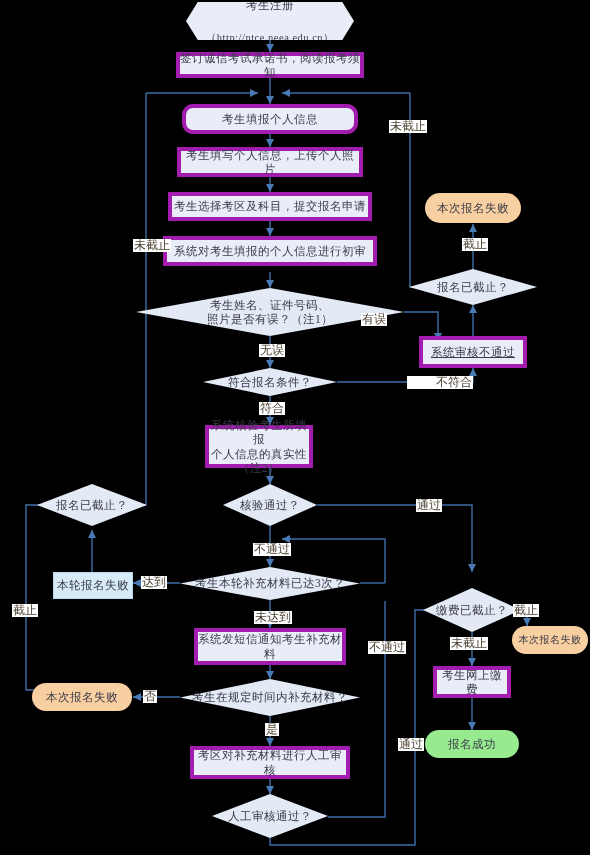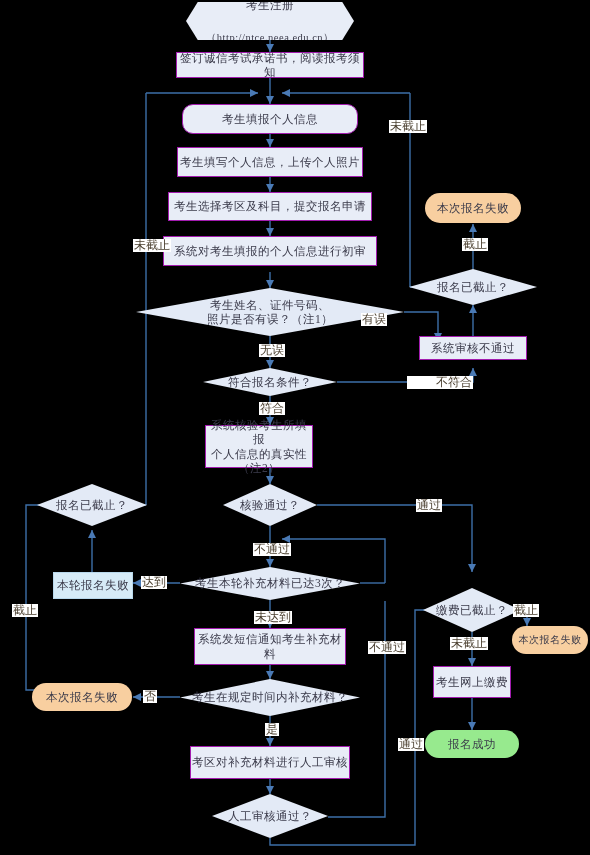--- a/index.html
+++ b/index.html
@@ -2,21 +2,21 @@
 <html><head>
 <meta charset="utf-8">
 <style>
   html,body{margin:0;padding:0;background:#000;}
   #stage{position:relative;width:590px;height:855px;background:#000;
          font-family:"Liberation Serif","DejaVu Serif",serif;overflow:hidden;}
   svg#wires{position:absolute;left:0;top:0;width:590px;height:855px;}
 
   .node{position:absolute;box-sizing:border-box;display:flex;align-items:center;
         justify-content:center;text-align:center;color:#3a3a4a;line-height:1.25;}
-  .rect{background:#e8edf7;border:1px solid #a21caf;font-size:11.5px;letter-spacing:.5px;}
+  .rect{background:#e8edf7;border:4px solid #a21caf;font-size:11.5px;letter-spacing:.5px;}
   .rect2{background:#d6ebf7;border:1px solid #b8d8ec;font-size:11.5px;letter-spacing:.5px;}
   .hexa{background:#e8edf7;font-size:11.5px;letter-spacing:.5px;
         clip-path:polygon(7% 0,93% 0,100% 50%,93% 100%,7% 100%,0 50%);}
   .pill{border-radius:999px;font-size:11.5px;letter-spacing:.5px;}
   .pill-orange{background:#f8cfa0;}
   .pill-green{background:#97ea8e;}
   .diamond{background:transparent;font-size:11.5px;letter-spacing:.5px;}
   .diamond .dshape{position:absolute;left:0;top:0;width:100%;height:100%;
         background:#e3eaf6;clip-path:polygon(50% 0,100% 50%,50% 100%,0 50%);}
   .diamond .dtxt{position:relative;z-index:2;width:100%;text-align:center;padding:0 6px;
@@ -134,21 +134,21 @@
   </div>
 
   <div class="node diamond" style="left:136px;top:288px;width:268px;height:48px;">
     <div class="dshape"></div>
     <div class="dtxt">
       <div>考生姓名、证件号码、</div>
       <div>照片是否有误？（注1）</div>
     </div>
   </div>
 
-  <div class="node rect" style="left:419px;top:336px;width:108px;height:24px;">
+  <div class="node rect" style="left:419px;top:336px;width:108px;height:32px;text-decoration:underline;">
     <span>系统审核不通过</span>
   </div>
 
   <div class="node diamond" style="left:409px;top:269px;width:128px;height:36px;">
     <div class="dshape"></div>
     <div class="dtxt">报名已截止？</div>
   </div>
 
   <div class="node pill pill-orange" style="left:425px;top:193px;width:96px;height:30px;">
     <span>本次报名失败</span>

